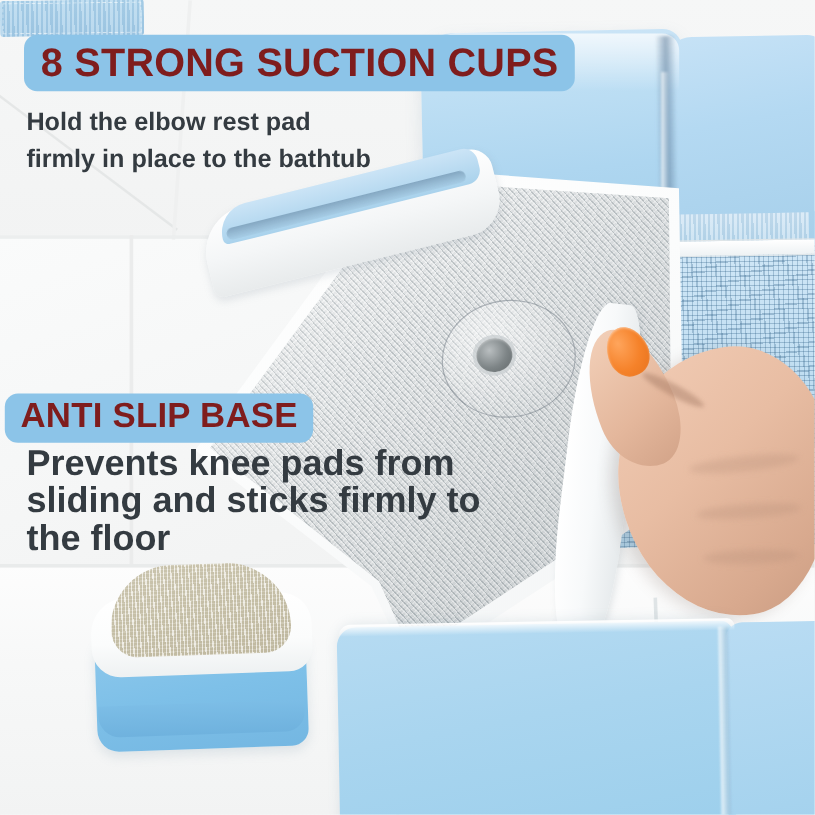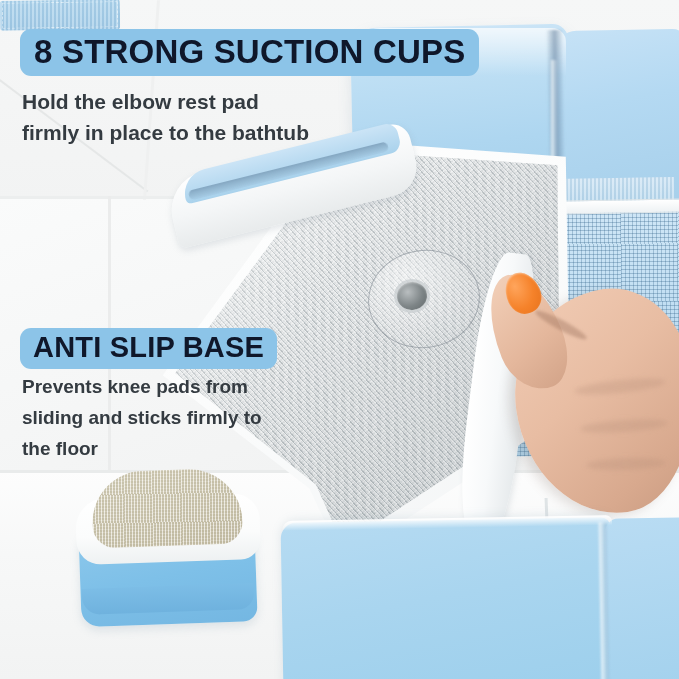--- a/index.html
+++ b/index.html
@@ -260,37 +260,37 @@
   .inset-side{
     position:absolute;left:10px;top:118px;width:172px;height:26px;
     background:linear-gradient(180deg,#7cbde6,#6fb2de);
     border-radius:0 0 16px 18px;transform:rotate(-2deg);
   }
 
   
   .badge{
     position:absolute;display:inline-block;
     background:#8cc4e8;
-    color:#0f172a;
+    color:#7f1d1d;
     font-weight:700;
     letter-spacing:.2px;
     border-radius:11px;
     white-space:nowrap;
   }
   #badge1{left:20px;top:29px;padding:6px 14px 8px 14px;font-size:33px;line-height:33px;}
-  #badge2{left:20px;top:328px;padding:5px 13px 7px 13px;font-size:29px;line-height:29px;}
+  #badge2{left:4px;top:328px;padding:5px 13px 7px 13px;font-size:29px;line-height:29px;}
 
   .body-text{
     position:absolute;
     color:#343b41;
     font-weight:700;
     white-space:pre-line;
   }
   #body1{left:22px;top:86px;font-size:21px;line-height:31px;}
-  #body2{left:22px;top:371px;font-size:19px;line-height:31px;}
+  #body2{left:22px;top:371px;font-size:30px;line-height:31px;}
 </style>
 </head>
 <body>
 
 <div id="scene">
 
   <div class="tile-bg"></div>
   <div class="tile-sheen2"></div>
   <div class="tile-sheen"></div>
   <div class="grout grout-d1"></div>

